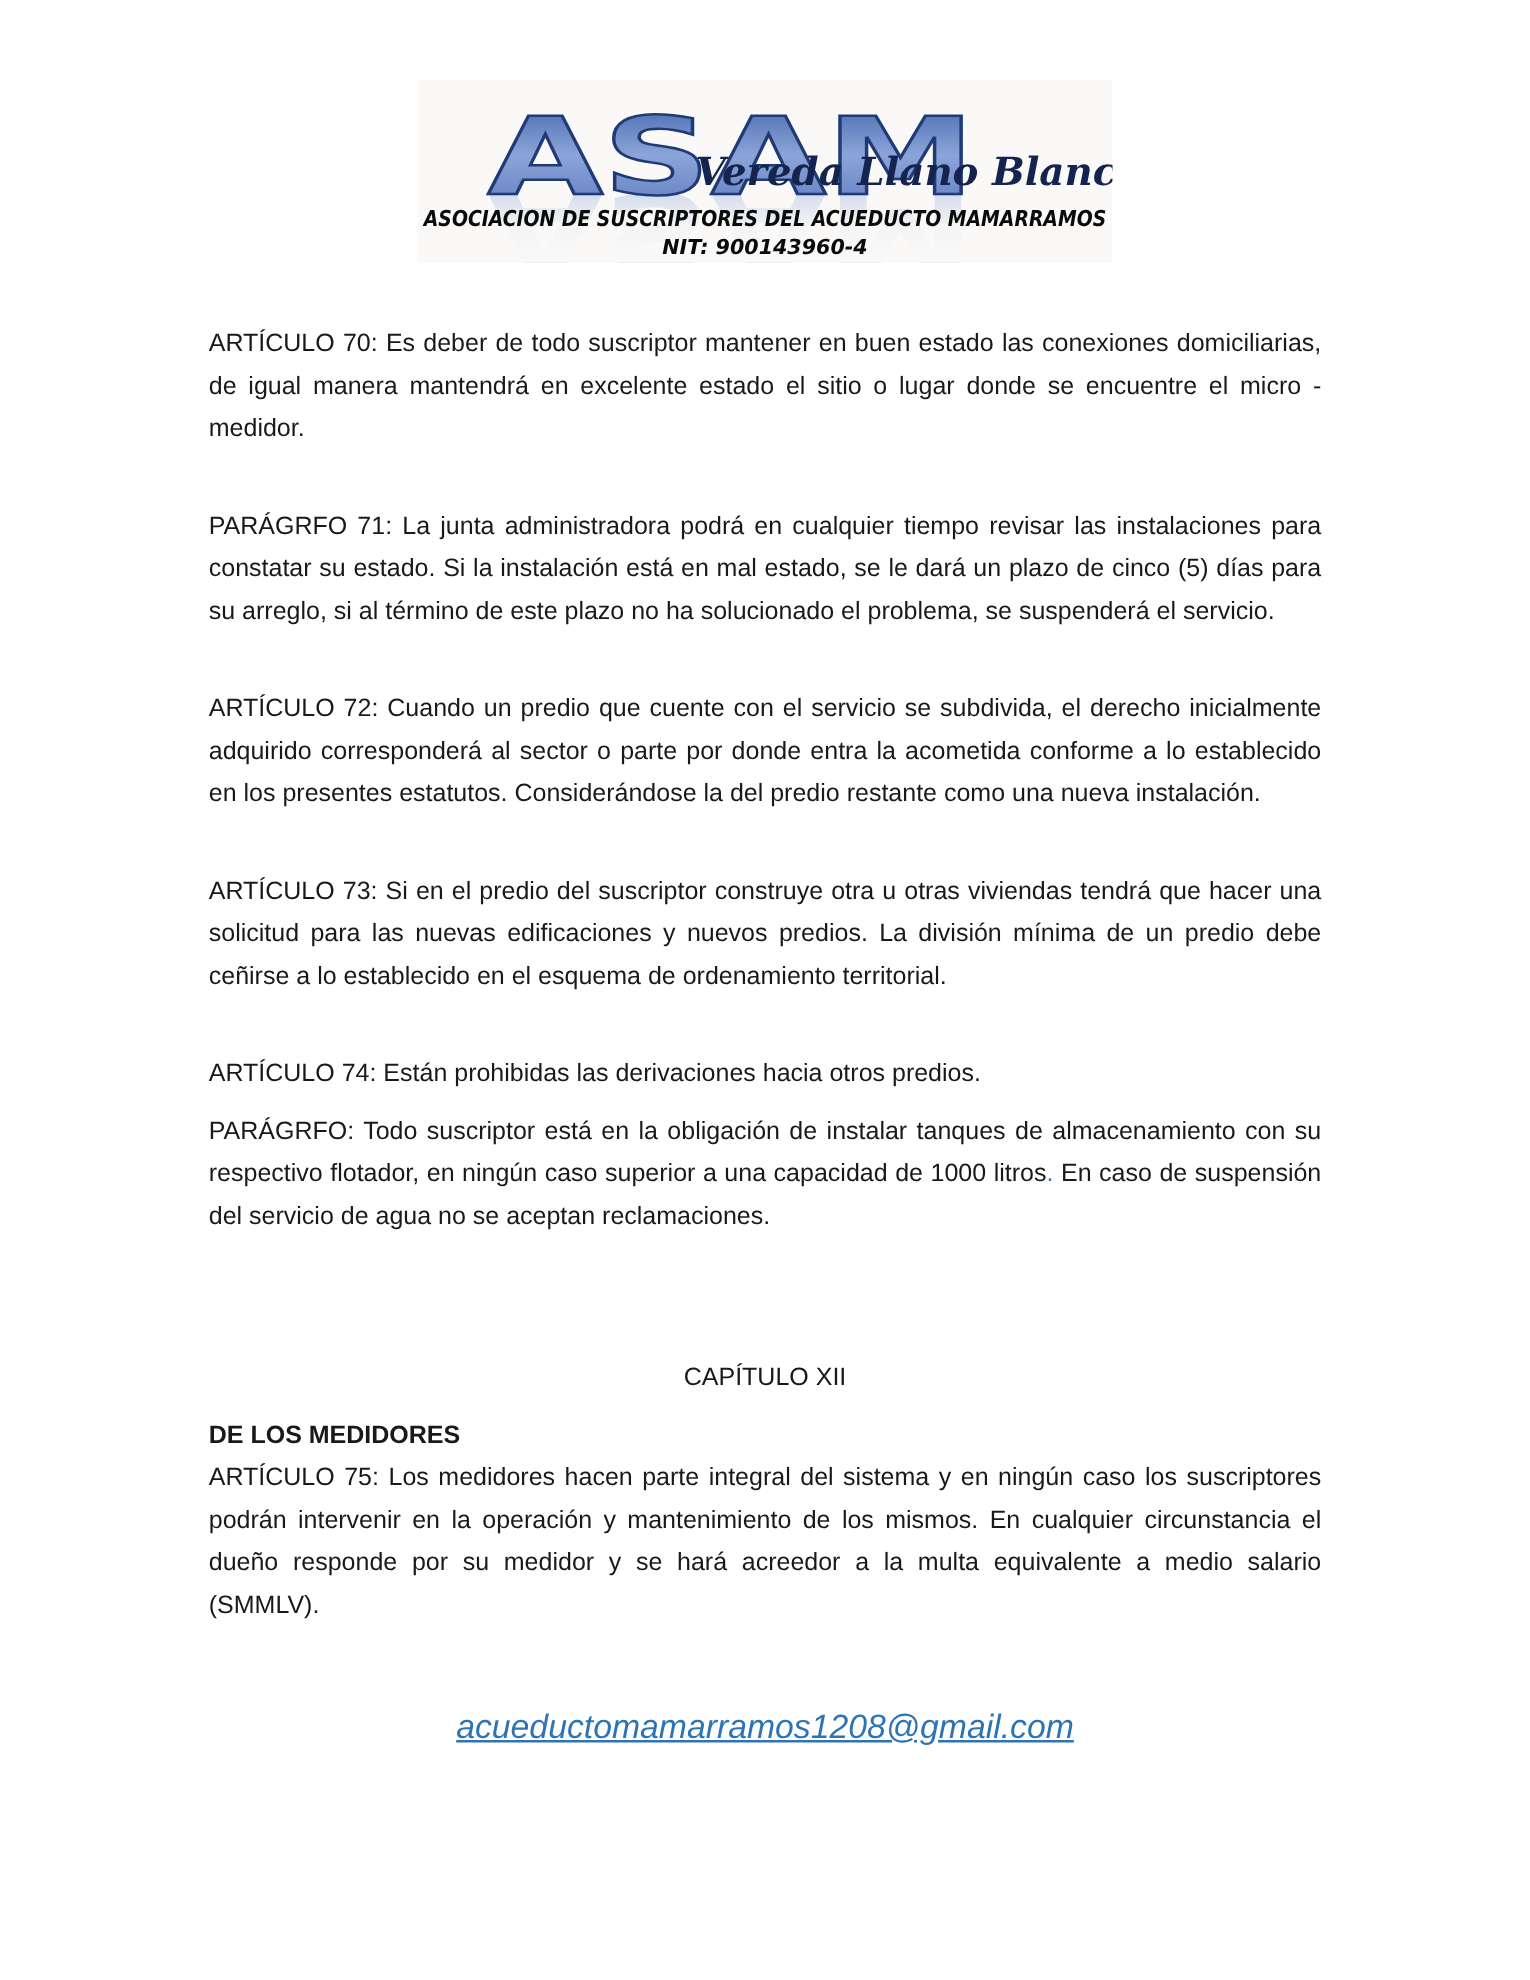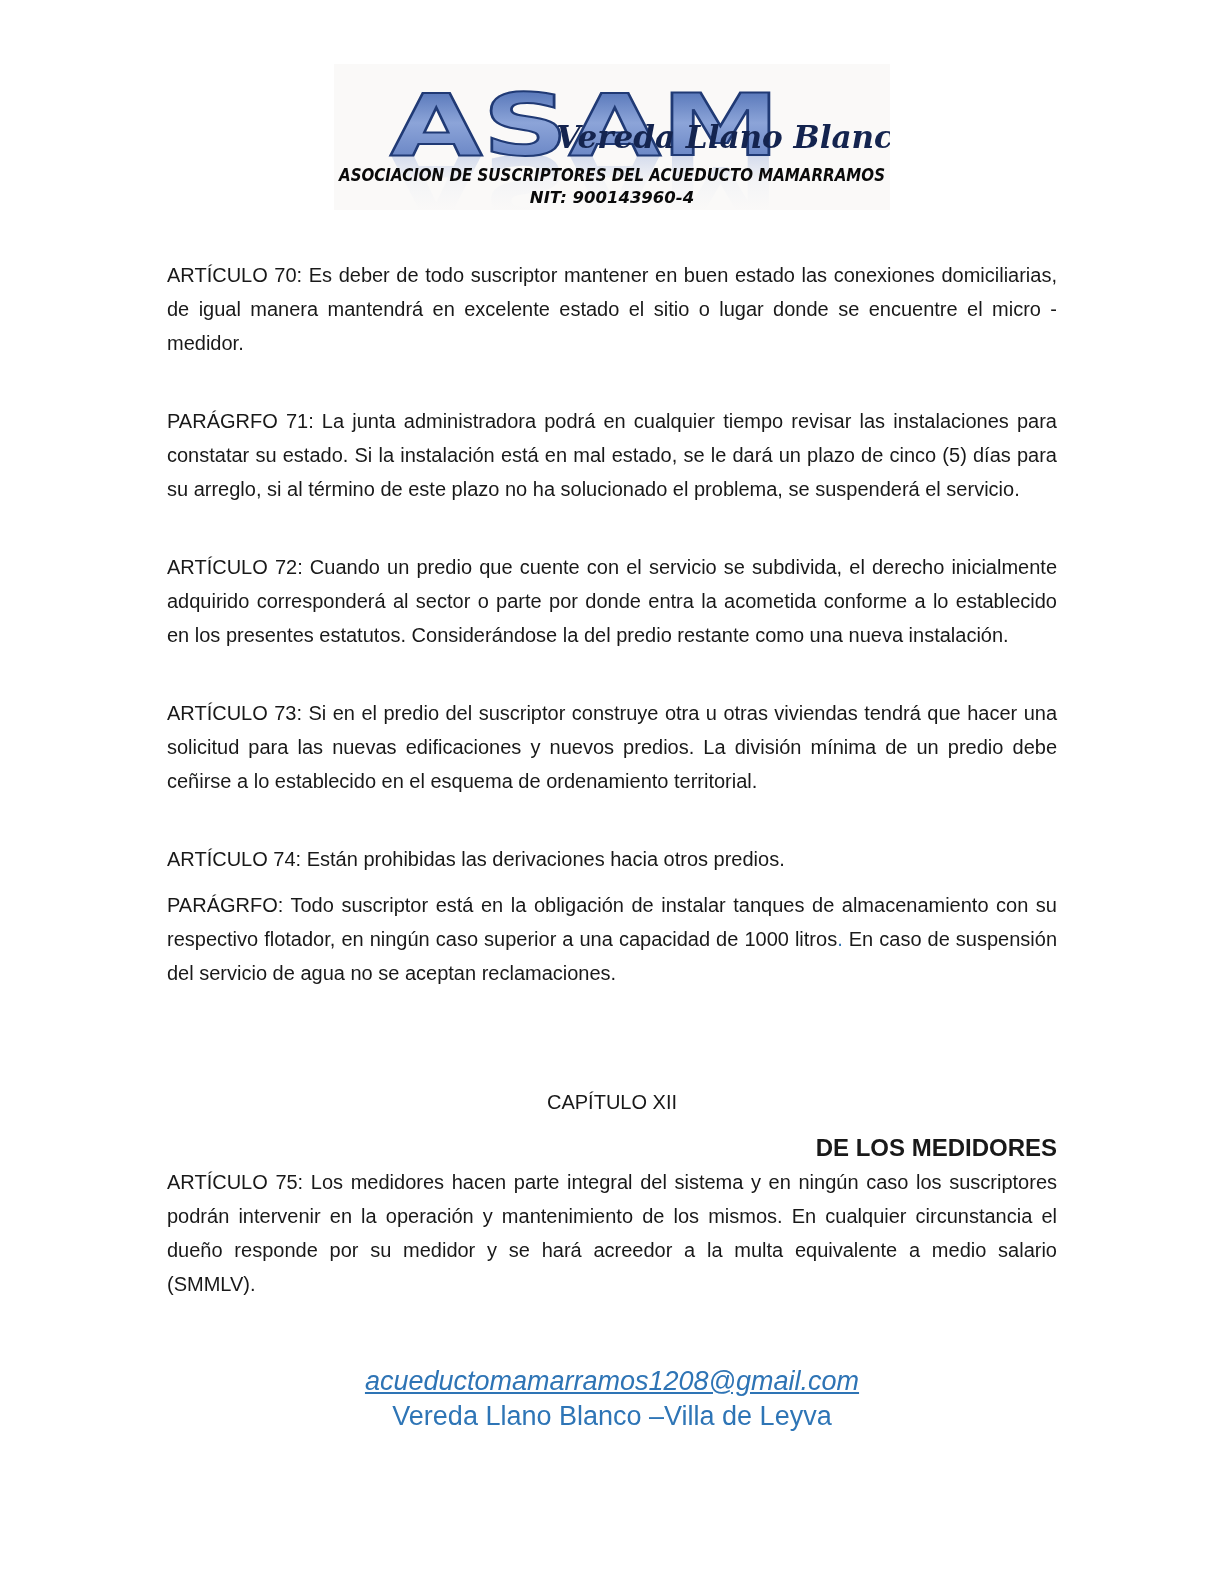--- a/index.html
+++ b/index.html
@@ -44,23 +44,23 @@
   .chapter-title {
     margin-top: 95px;
     text-align: center;
     font-weight: normal;
     font-size: 20px;
     line-height: 34px;
     color: #191919;
   }
   .chapter-subtitle {
     margin-top: 12px;
-    text-align: right;
+    text-align: left;
     font-weight: bold;
-    font-size: 24px;
+    font-size: 20px;
     line-height: 34px;
     color: #191919;
   }
   .art75 { margin-top: 47px; }
   
   .footer {
     margin-top: 63px;
     text-align: center;
     font-size: 27px;
     line-height: 35px;
@@ -125,17 +125,16 @@
 
     <p class="para paragrafo"><b>PARÁGRFO:</b> <span>Todo suscriptor está en la obligación de instalar tanques de almacenamiento con su respectivo flotador, en ningún caso superior a una capacidad de 1000 litros</span><span class="blue-dot">.</span> <span>En caso de suspensión del servicio de agua no se aceptan reclamaciones.</span></p>
 
     <div class="chapter-title">CAPÍTULO XII</div>
     <div class="chapter-subtitle">DE LOS MEDIDORES</div>
 
     <p class="para art75"><b>ARTÍCULO 75:</b> <span>Los medidores hacen parte integral del sistema y en ningún caso los suscriptores podrán intervenir en la operación y mantenimiento de los mismos. En cualquier circunstancia el dueño responde por su medidor y se hará acreedor a la multa equivalente a medio salario (SMMLV).</span></p>
 
     <div class="footer">
       <div><span class="link">acueductomamarramos1208@gmail.com</span></div>
-      <div><span class="loc">Vereda Llano Blanco –Villa de Leyva</span></div>
     </div>
 
   </div>
 </div>
 
 </body></html>

